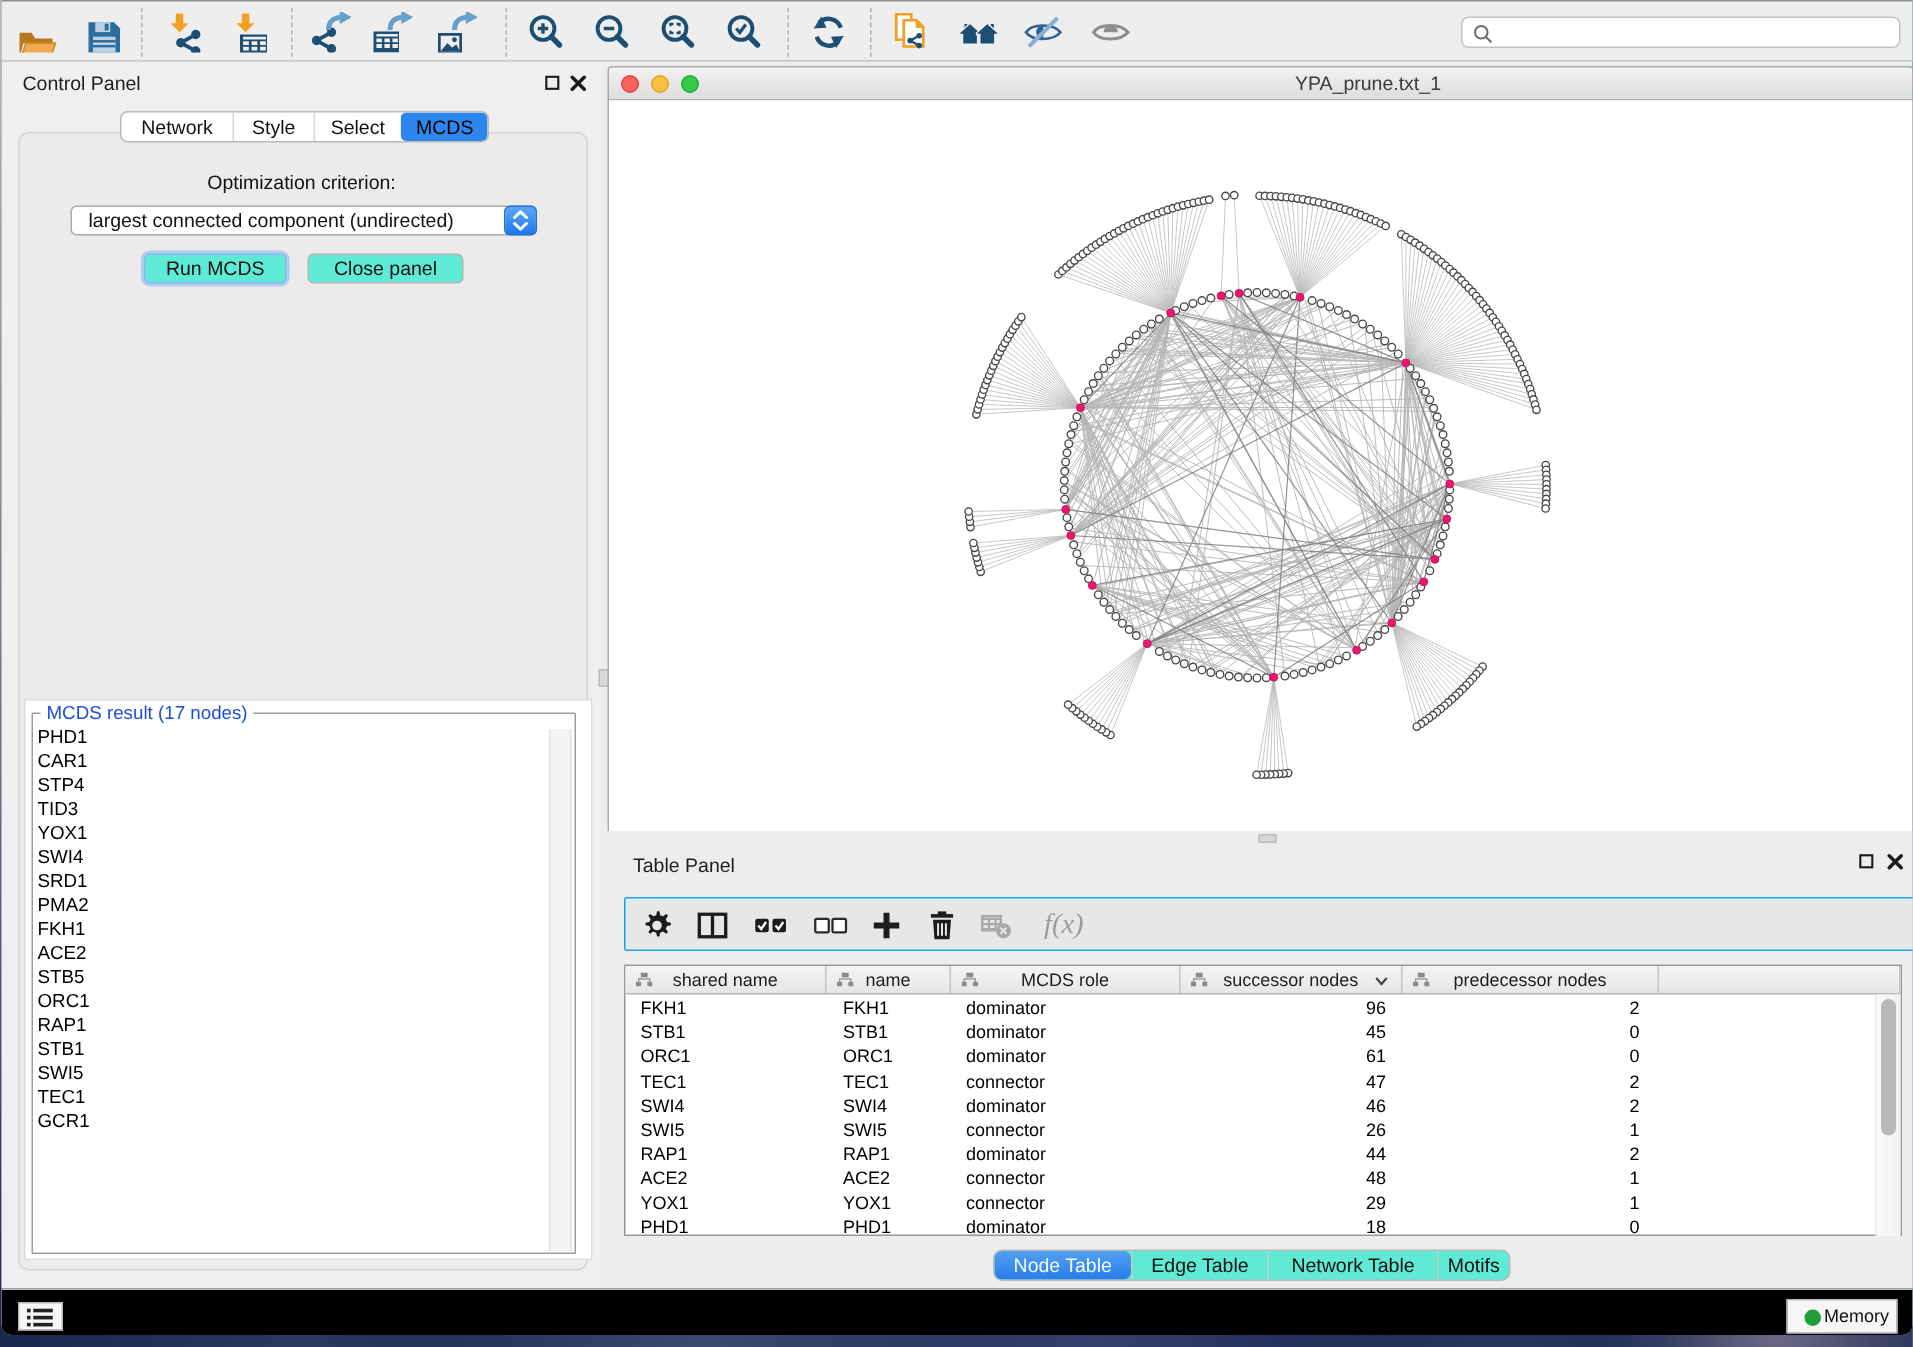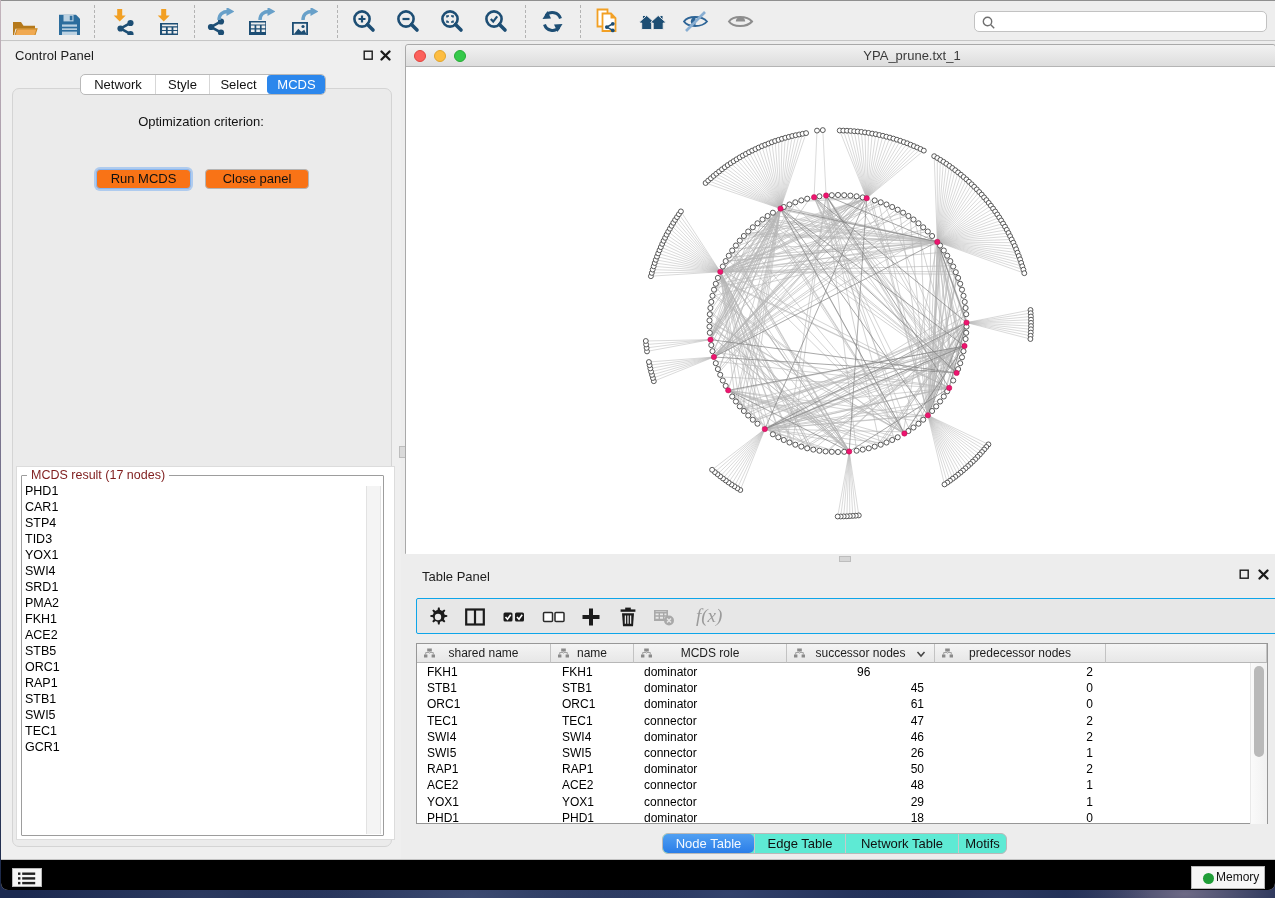--- a/index.html
+++ b/index.html
@@ -28,33 +28,33 @@
 .lp{position:absolute;left:0;top:42px;width:400px;height:817px;background:#efefef}
 .lp-title{position:absolute;left:14px;top:6px;font-size:13px;color:#1d1d1d}
 .wicon{position:absolute;top:8px}
 .lp-box{position:absolute;left:11px;top:46px;width:380px;height:759px;background:#ebebeb;
  border:1px solid #d4d4d4;border-radius:7px}
 .tabs{position:absolute;left:79px;top:32px;height:21px;display:flex;z-index:3;
  border-radius:5px;overflow:hidden;border:1px solid #b9b9b9;background:#fff}
 .tab{height:100%;font-size:13px;color:#111;display:flex;align-items:center;justify-content:center;
  border-left:1px solid #d7d7d7}
 .tab:first-child{border-left:none}
-.tab.sel{background:#2c87ec;color:#ffffff;border-left-color:#2c87ec;border-radius:4px}
+.tab.sel{background:#2c87ec;color:#000000;border-left-color:#2c87ec;border-radius:4px}
 .opt-label{position:absolute;left:0;top:72px;width:400px;text-align:center;font-size:13px;color:#111}
 .combo{position:absolute;left:46px;top:95px;width:311px;height:20px;background:#fff;
  border:1px solid #ababab;border-radius:4px;font-size:13px;color:#111;line-height:18px;padding-left:11px}
 .combo-btn{position:absolute;right:-1px;top:-1px;width:22px;height:20px;border-radius:4px;
  background:linear-gradient(#5ba7f7,#2179e8);border:1px solid #2471d6}
-.btn{position:absolute;height:20px;background:#f97316;border:1px solid #b4b4b4;border-radius:4px;
+.btn{position:absolute;height:20px;background:#5eead4;border:1px solid #b4b4b4;border-radius:4px;
  font-size:13px;color:#111;text-align:center;line-height:18px}
 .btn.focus{border:1px solid #88b6ef;box-shadow:0 0 0 2px rgba(125,177,240,.55)}
 .result-outer{position:absolute;left:15px;top:424px;width:379px;height:374px;background:#fff;
  border:1px solid #dcdcdc}
 .fieldset{position:absolute;left:4px;top:8px;width:363px;height:361px;border:1px solid #9d9d9d;border-radius:1px}
-.fieldset-label{position:absolute;left:5px;top:-8px;background:#fff;padding:0 4px;font-size:12.5px;color:#7f1d1d}
+.fieldset-label{position:absolute;left:5px;top:-8px;background:#fff;padding:0 4px;font-size:12.5px;color:#1d4ed8}
 .mlist{position:absolute;left:3px;top:7px;font-size:12.5px;color:#000;line-height:16px}
 .mtrack{position:absolute;right:2px;top:10px;width:15px;height:348px;background:#f4f4f4;
  border-left:1px solid #e2e2e2;border-right:1px solid #e2e2e2}
 
 .vsplit{position:absolute;left:400px;top:42px;width:4px;height:817px;background:#ededed}
 .vgrip{position:absolute;left:-2px;top:404px;width:7px;height:12px;background:#dadada;border:1px solid #bdbdbd}
 .hsplit{position:absolute;left:404px;top:554px;width:871px;height:11px;background:#ededed}
 .hgrip{position:absolute;left:434px;top:2px;width:12px;height:6px;background:#d6d6d6;border:1px solid #bdbdbd}
 
 .netwin{position:absolute;left:404px;top:44px;width:871px;height:510px;
@@ -257,20 +257,28 @@
         <path d="M1.5,1.5 L9.5,9.5 M9.5,1.5 L1.5,9.5" stroke="#1a1a1a" stroke-width="2.3" stroke-linecap="round"></path>
       </svg>
   <div class="lp-box"></div>
   <div class="tabs">
     <div class="tab" style="width:74px">Network</div>
     <div class="tab" style="width:54px">Style</div>
     <div class="tab" style="width:58px">Select</div>
     <div class="tab sel" style="width:58px">MCDS</div>
   </div>
   <div class="opt-label">Optimization criterion:</div>
+  <div class="combo">largest connected component (undirected)
+    <div class="combo-btn">
+          <svg width="20" height="18" viewBox="0 0 20 18" style="position:absolute;left:0;top:0">
+      <path d="M6,7 L10,3.2 L14,7" stroke="#fff" stroke-width="2" fill="none" stroke-linecap="round" stroke-linejoin="round"></path>
+      <path d="M6,11 L10,14.8 L14,11" stroke="#fff" stroke-width="2" fill="none" stroke-linecap="round" stroke-linejoin="round"></path>
+    </svg>
+        </div>
+  </div>
   <div class="btn focus" style="left:95px;top:127px;width:95px">Run MCDS</div>
   <div class="btn" style="left:204px;top:127px;width:104px">Close panel</div>
   <div class="result-outer">
     <div class="fieldset">
       <div class="fieldset-label">MCDS result (17 nodes)</div>
       <div class="mlist">
             <div>PHD1</div>
             <div>CAR1</div>
             <div>STP4</div>
             <div>TID3</div>
@@ -1210,21 +1218,21 @@
                 <rect x="7.6" y="6.5" width="3.4" height="3"></rect>
                 <path d="M5.2,3.5 h0.8 v2 h-0.8Z M1.4,6.5 h0.8 V5 h6.6 v1.5 h0.8 V4.2 H1.4Z"></path>
               </g>
             </svg>predecessor nodes</div>
           <div class="th" style="width:161px"></div>
         </div>
         <div class="trow" style="top:19.5px">
           <div class="td" style="left:10px">FKH1</div>
           <div class="td" style="left:145px">FKH1</div>
           <div class="td" style="left:227px">dominator</div>
-          <div class="td" style="left:440px;width:67px;text-align:left">96</div>
+          <div class="td" style="left:440px;width:67px;text-align:right">96</div>
           <div class="td" style="left:600px;width:76px;text-align:right">2</div>
         </div>
         <div class="trow" style="top:35.7px">
           <div class="td" style="left:10px">STB1</div>
           <div class="td" style="left:145px">STB1</div>
           <div class="td" style="left:227px">dominator</div>
           <div class="td" style="left:440px;width:67px;text-align:right">45</div>
           <div class="td" style="left:600px;width:76px;text-align:right">0</div>
         </div>
         <div class="trow" style="top:51.9px">
@@ -1252,21 +1260,21 @@
           <div class="td" style="left:10px">SWI5</div>
           <div class="td" style="left:145px">SWI5</div>
           <div class="td" style="left:227px">connector</div>
           <div class="td" style="left:440px;width:67px;text-align:right">26</div>
           <div class="td" style="left:600px;width:76px;text-align:right">1</div>
         </div>
         <div class="trow" style="top:116.7px">
           <div class="td" style="left:10px">RAP1</div>
           <div class="td" style="left:145px">RAP1</div>
           <div class="td" style="left:227px">dominator</div>
-          <div class="td" style="left:440px;width:67px;text-align:right">50</div>
+          <div class="td" style="left:440px;width:67px;text-align:right">44</div>
           <div class="td" style="left:600px;width:76px;text-align:right">2</div>
         </div>
         <div class="trow" style="top:132.9px">
           <div class="td" style="left:10px">ACE2</div>
           <div class="td" style="left:145px">ACE2</div>
           <div class="td" style="left:227px">connector</div>
           <div class="td" style="left:440px;width:67px;text-align:right">48</div>
           <div class="td" style="left:600px;width:76px;text-align:right">1</div>
         </div>
         <div class="trow" style="top:149.1px">

